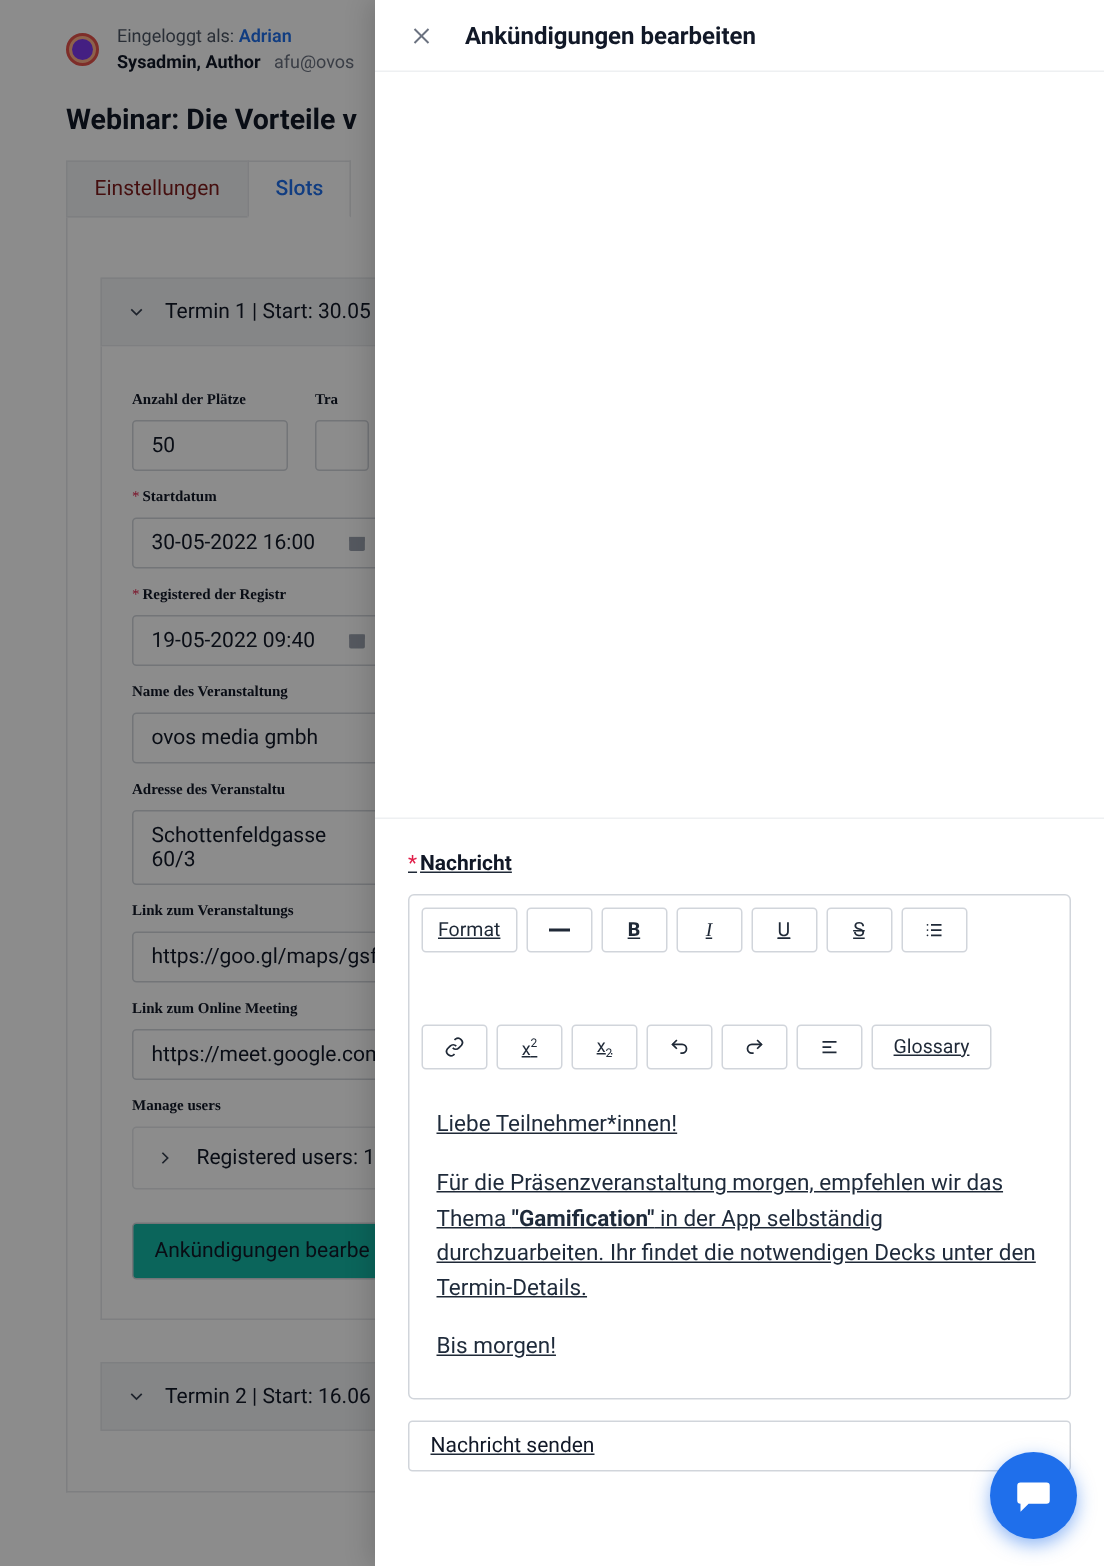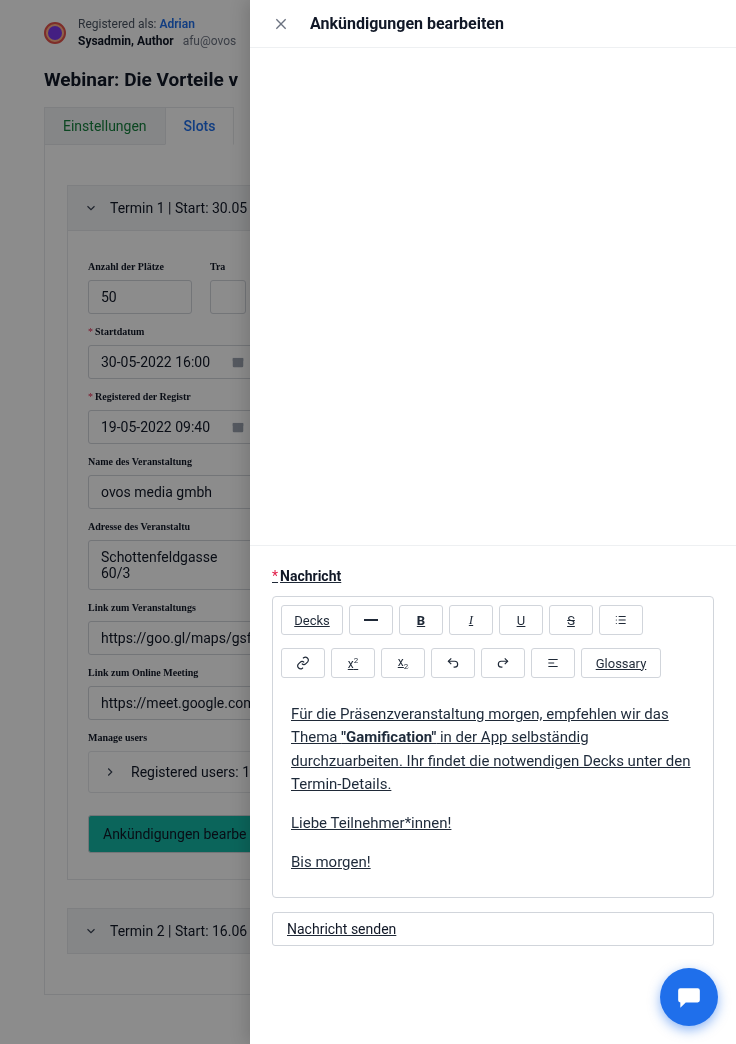--- a/index.html
+++ b/index.html
@@ -53,21 +53,21 @@
 
     .tabs {
       display: flex;
       padding: 0 44px;
     }
     .tab {
       background: #f3f4f6;
       border: 1px solid #e5e7eb;
       padding: 10px 18px;
       font-size: 14px;
-      color: #15803d;
+      color: #7f1d1d;
       cursor: pointer;
       margin-right: -1px;
     }
     .tab.active {
       background: #fff;
       color: #1f6feb;
       font-weight: 500;
       border-bottom-color: #fff;
     }
 
@@ -168,21 +168,21 @@
       font-size: 14px; font-weight: 700; color: #111827; margin-bottom: 12px;
     }
 
     .editor-wrap {
       border: 1px solid #d1d5db; border-radius: 4px; overflow: hidden;
     }
     .toolbar {
       display: flex; flex-wrap: wrap; gap: 6px; padding: 8px;
       border-bottom: 1px solid transparent;
     }
-    .toolbar-row2 { padding-top: 4px; }
+    .toolbar-row2 { padding-top: 4px; margin-top: 35px; }
     .tb-btn {
       border: 1px solid #d1d5db; border-radius: 3px; height: 30px;
       min-width: 44px; padding: 0 10px; background: #fff;
       display: flex; align-items: center; justify-content: center;
       font-size: 13px; cursor: pointer; color: #1f2937;
     }
     .tb-btn.wide { min-width: 62px; }
     .tb-btn .ico-line { display: inline-block; width: 14px; height: 2px; background: #1f2937; }
     .tb-btn.bold { font-weight: 800; }
     .tb-btn.italic { font-style: italic; font-family: Georgia, serif; }
@@ -224,21 +224,21 @@
 <body>
 
 <div class="bg-page">
 
   <div class="bg-header">
     <div class="avatar">
       <div class="avatar-inner"></div>
     </div>
     <div class="userinfo">
       <div class="line1">
-        <span>Registered als:</span>
+        <span>Eingeloggt als:</span>
         <span class="name">Adrian</span>
       </div>
       <div class="line2">
         <span class="role">Sysadmin, Author</span>
         <span class="email">afu@ovos</span>
       </div>
     </div>
   </div>
 
   <div class="page-title">Webinar: Die Vorteile v</div>
@@ -360,21 +360,21 @@
 
   <div class="drawer-body">
     <div class="spacer-top"></div>
 
     <div class="section-label">
       <span class="req">*</span><span>Nachricht</span>
     </div>
 
     <div class="editor-wrap">
       <div class="toolbar">
-        <div class="tb-btn wide">Decks</div>
+        <div class="tb-btn wide">Format</div>
         <div class="tb-btn">
             <span class="ico-line"></span>
           </div>
         <div class="tb-btn bold">B</div>
         <div class="tb-btn italic">I</div>
         <div class="tb-btn underline">U</div>
         <div class="tb-btn strike">S</div>
         <div class="tb-btn">
           <svg viewBox="0 0 24 24">
               <line x1="8" y1="6" x2="20" y2="6"></line>
@@ -415,24 +415,24 @@
           <svg viewBox="0 0 24 24">
               <line x1="4" y1="6" x2="20" y2="6"></line>
               <line x1="4" y1="12" x2="14" y2="12"></line>
               <line x1="4" y1="18" x2="20" y2="18"></line>
             </svg>
         </div>
         <div class="tb-btn wide" style="min-width:80px">Glossary</div>
       </div>
 
       <div class="editor-content">
+        <p>Liebe Teilnehmer*innen!</p>
         <p>
           <span>Für die Präsenzveranstaltung morgen, empfehlen wir das Thema </span><strong>"Gamification"</strong><span> in der App selbständig durchzuarbeiten. Ihr findet die notwendigen Decks unter den Termin-Details.</span>
         </p>
-        <p>Liebe Teilnehmer*innen!</p>
         <p>Bis morgen!</p>
       </div>
     </div>
 
     <div class="send-btn">Nachricht senden</div>
   </div>
 </div>
 
 <div class="fab">
   <svg viewBox="0 0 24 24">

